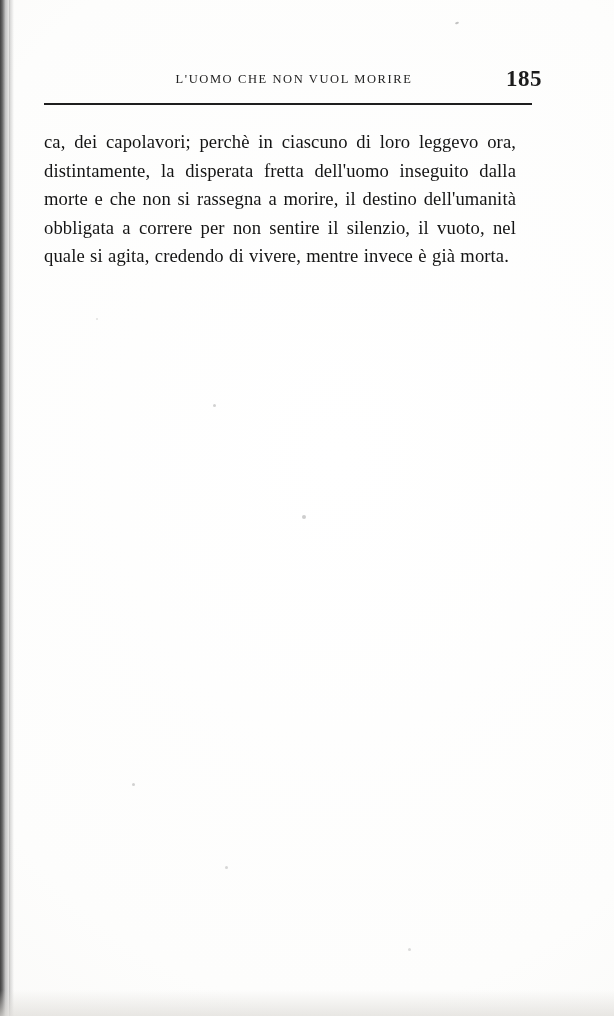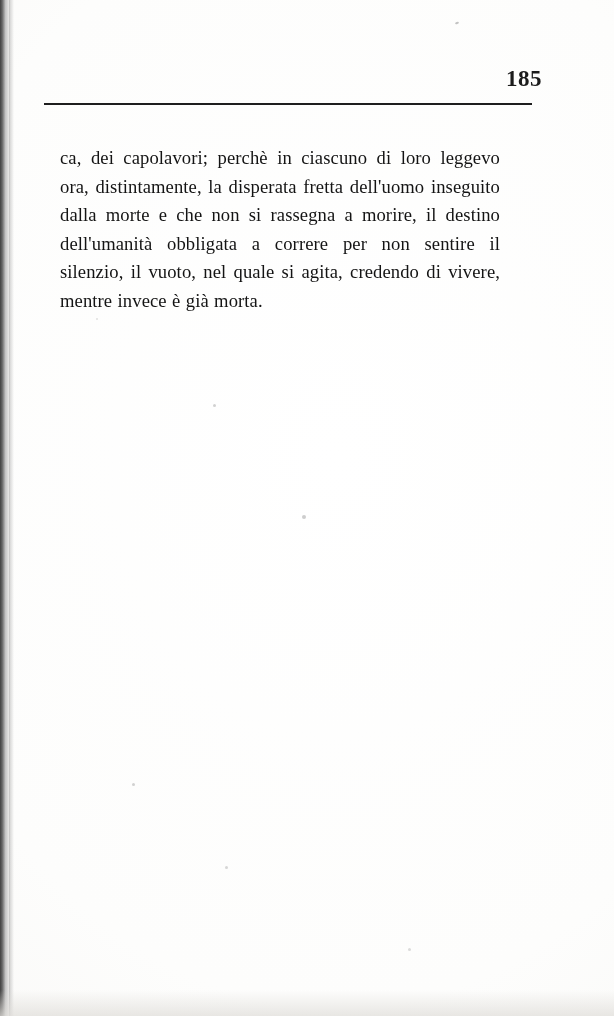--- a/index.html
+++ b/index.html
@@ -93,21 +93,21 @@
     left: 0;
     width: 472px;
     font-size: 18.6px;
     line-height: 28.6px;
     text-align: justify;
     text-justify: inter-word;
     color: #141414;
     letter-spacing: .1px;
     word-spacing: .6px;
   }
-  .body-text p { margin: 16px; }
+  .body-text p { margin: 0; }
 
   
   .speck {
     position: absolute;
     background: #9b9b9b;
     border-radius: 50%;
     opacity: .45;
   }
   .speck.s1 { left: 455px; top: 22px;  width: 4px; height: 2px; transform: rotate(-25deg); opacity:.6;}
   .speck.s2 { left: 213px; top: 404px; width: 3px; height: 3px; }
@@ -129,20 +129,21 @@
 </head>
 <body>
 
 <div class="page">
 
   <div class="left-edge"></div>
   <div class="left-edge-2"></div>
 
   <div class="content">
 
+    <div class="running-head">L'UOMO CHE NON VUOL MORIRE</div>
 
     <div class="folio">185</div>
 
     <div class="rule"></div>
 
     <div class="body-text">
       <p>ca, dei capolavori; perchè in ciascuno di loro leggevo ora, distintamente, la disperata fretta dell'uomo inseguito dalla morte e che non si rassegna a morire, il destino dell'umanità obbligata a correre per non sentire il silenzio, il vuoto, nel quale si agita, credendo di vivere, mentre invece è già morta.</p>
     </div>
 
   </div>

